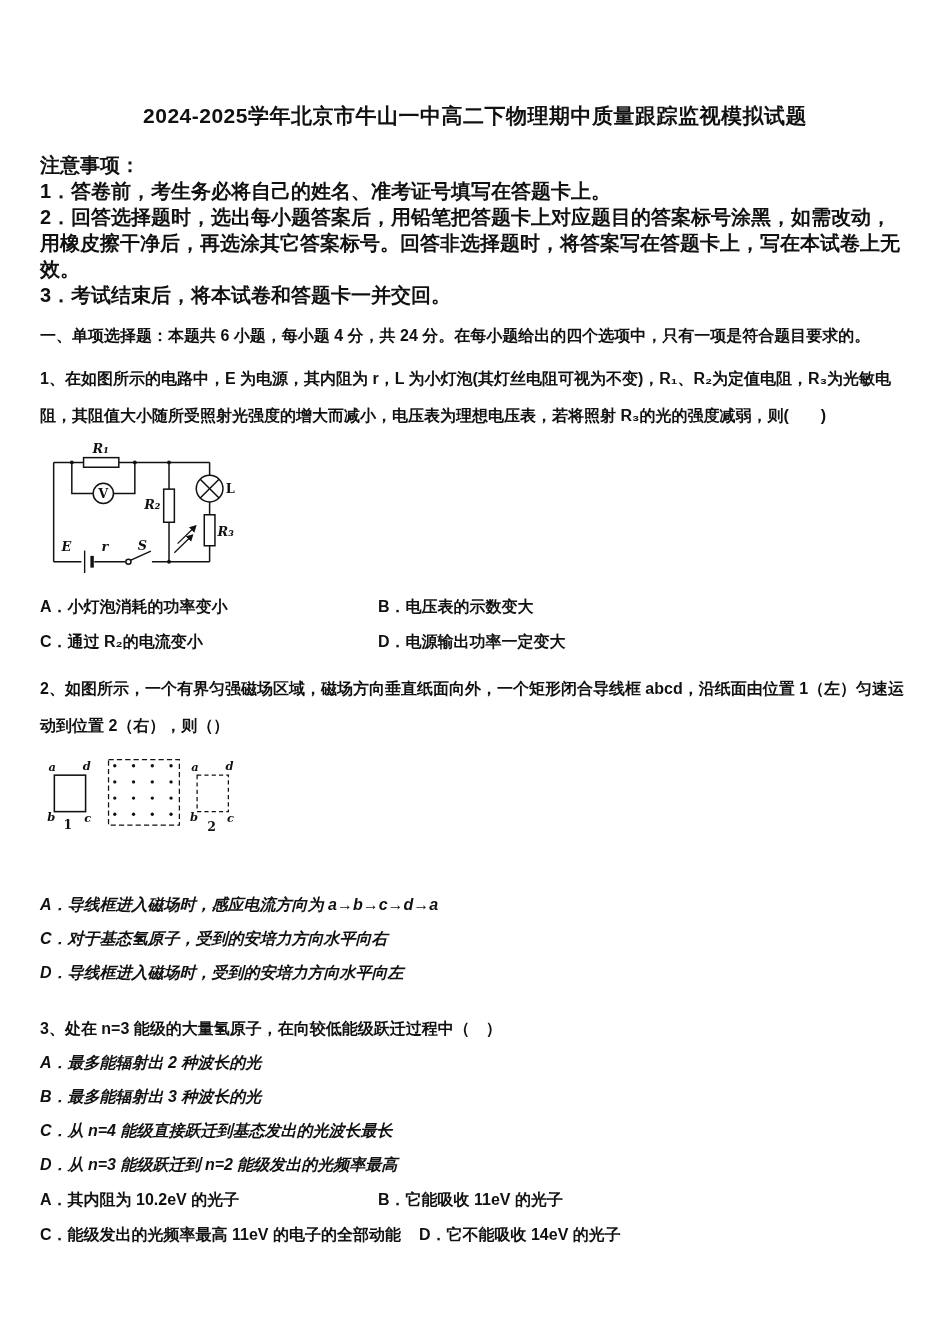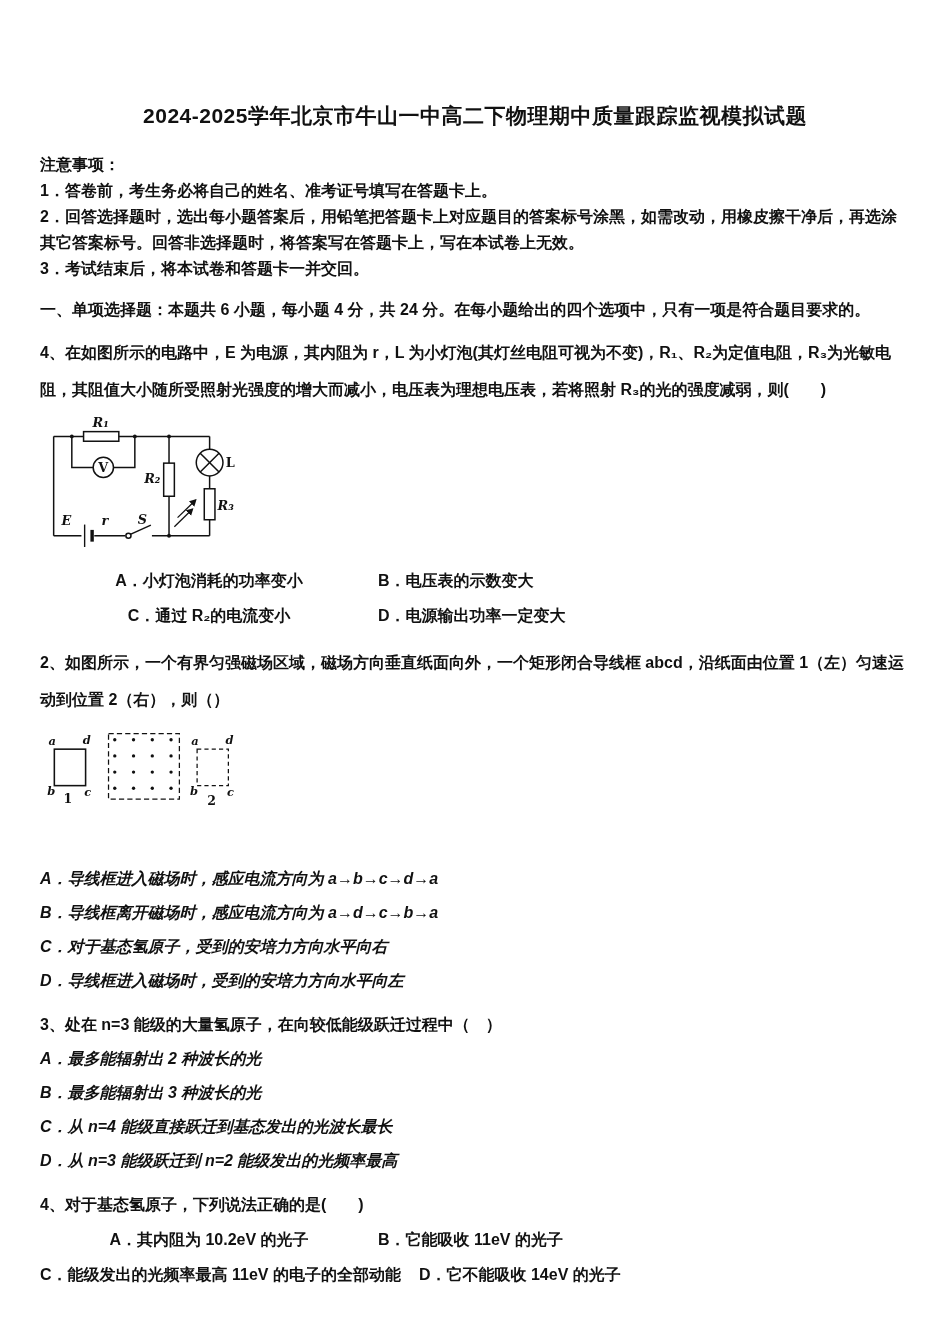--- a/index.html
+++ b/index.html
@@ -1,24 +1,24 @@
 <!DOCTYPE html>
 <html><head>
 <meta charset="utf-8">
 <style>
   html,body { margin:0; padding:0; background:#ffffff; }
   body { width:950px; color:#111; font-family:"Liberation Sans","DejaVu Sans",sans-serif; }
   .page { box-sizing:border-box; width:950px; height:1344px; padding:102px 40px 30px 40px; overflow:hidden; background:#fff; }
   .title { font-size:21px; font-weight:700; text-align:center; margin:0 0 22px 0; letter-spacing:.5px; }
   p { margin:0; }
-  .body-text { font-size:16px; font-weight:600; line-height:26px; }
+  .body-text { font-size:20px; font-weight:600; line-height:26px; }
   .section-heading { margin-top:15px; font-size:16px; font-weight:700; line-height:26px; }
   .stem { margin-top:11px; font-size:16px; font-weight:600; line-height:37px; }
-  .stem-single { margin-top:10px; font-size:16px; font-weight:600; line-height:34px; }
-  .options-row { display:flex; font-size:16px; font-weight:600; line-height:35px;text-align:center; }
+  .stem-single { margin-top:22px; font-size:16px; font-weight:600; line-height:34px; }
+  .options-row { display:flex; font-size:16px; font-weight:600; line-height:35px; }
   .options-row .col-a { width:338px; flex:0 0 auto; }
   .options-row .gap { width:18px; flex:0 0 auto; }
   .option-line { font-size:16px; font-weight:600; line-height:34px;font-style:italic; }
   .fig { margin:6px 0 8px 6px;text-align:right; }
   .fig-field { margin:10px 0 50px 6px; }
   .fig svg, .fig-field svg { display:block; }
   .lbl { font-family:"DejaVu Serif","Liberation Serif",serif; font-style:italic; font-weight:700; font-size:12px; fill:#111; }
   .lbl-up { font-family:"DejaVu Serif","Liberation Serif",serif; font-style:normal; font-weight:700; font-size:12px; fill:#111; }
   .lbl-sm { font-family:"DejaVu Serif","Liberation Serif",serif; font-style:italic; font-weight:700; font-size:11px; fill:#111; }
 </style>
@@ -32,21 +32,21 @@
   <div>
     <p class="body-text">注意事项：</p>
     <p class="body-text">1．答卷前，考生务必将自己的姓名、准考证号填写在答题卡上。</p>
     <p class="body-text">2．回答选择题时，选出每小题答案后，用铅笔把答题卡上对应题目的答案标号涂黑，如需改动，用橡皮擦干净后，再选涂其它答案标号。回答非选择题时，将答案写在答题卡上，写在本试卷上无效。</p>
     <p class="body-text">3．考试结束后，将本试卷和答题卡一并交回。</p>
   </div>
 
   <p class="section-heading">一、单项选择题：本题共 6 小题，每小题 4 分，共 24 分。在每小题给出的四个选项中，只有一项是符合题目要求的。</p>
 
   <div>
-    <p class="stem">4、在如图所示的电路中，E 为电源，其内阻为 r，L 为小灯泡(其灯丝电阻可视为不变)，R₁、R₂为定值电阻，R₃为光敏电阻，其阻值大小随所受照射光强度的增大而减小，电压表为理想电压表，若将照射 R₃的光的强度减弱，则(　　)</p>
+    <p class="stem">1、在如图所示的电路中，E 为电源，其内阻为 r，L 为小灯泡(其灯丝电阻可视为不变)，R₁、R₂为定值电阻，R₃为光敏电阻，其阻值大小随所受照射光强度的增大而减小，电压表为理想电压表，若将照射 R₃的光的强度减弱，则(　　)</p>
 
     <div class="fig">
       <svg width="214" height="141" viewBox="0 0 200 132" xmlns="http://www.w3.org/2000/svg">
         <defs>
           <marker id="ah" markerWidth="7" markerHeight="7" refX="4.5" refY="3" orient="auto">
             <path d="M0,0 L5.5,3 L0,6 Z" fill="#111"></path>
           </marker>
         </defs>
         <g stroke="#111" stroke-width="1.4" fill="none">
           <path d="M7,21 H153"></path>
@@ -136,35 +136,33 @@
         <text class="lbl-up" x="21" y="72" text-anchor="middle" font-size="11">1</text>
         <text class="lbl-sm" x="143" y="16" text-anchor="middle">a</text>
         <text class="lbl-sm" x="176" y="15" text-anchor="middle">d</text>
         <text class="lbl-sm" x="142" y="64" text-anchor="middle">b</text>
         <text class="lbl-sm" x="177" y="65" text-anchor="middle">c</text>
         <text class="lbl-up" x="159" y="74" text-anchor="middle" font-size="12">2</text>
       </svg>
     </div>
 
     <p class="option-line">A．导线框进入磁场时，感应电流方向为 a→b→c→d→a</p>
-    <p class="option-line">B．导线框离开磁场时，感应电流方向为 a→d→c→b→a</p>
     <p class="option-line">C．对于基态氢原子，受到的安培力方向水平向右</p>
     <p class="option-line">D．导线框进入磁场时，受到的安培力方向水平向左</p>
   </div>
 
   <div>
     <p class="stem-single">3、处在 n=3 能级的大量氢原子，在向较低能级跃迁过程中（　）</p>
     <p class="option-line">A．最多能辐射出 2 种波长的光</p>
     <p class="option-line">B．最多能辐射出 3 种波长的光</p>
     <p class="option-line">C．从 n=4 能级直接跃迁到基态发出的光波长最长</p>
     <p class="option-line">D．从 n=3 能级跃迁到 n=2 能级发出的光频率最高</p>
   </div>
 
   <div>
-    <p class="stem-single">4、对于基态氢原子，下列说法正确的是(　　)</p>
     <div class="options-row">
       <span class="col-a">A．其内阻为 10.2eV 的光子</span>
       <span>B．它能吸收 11eV 的光子</span>
     </div>
     <div class="options-row">
       <span>C．能级发出的光频率最高 11eV 的电子的全部动能</span>
       <span class="gap"></span>
       <span>D．它不能吸收 14eV 的光子</span>
     </div>
   </div>

